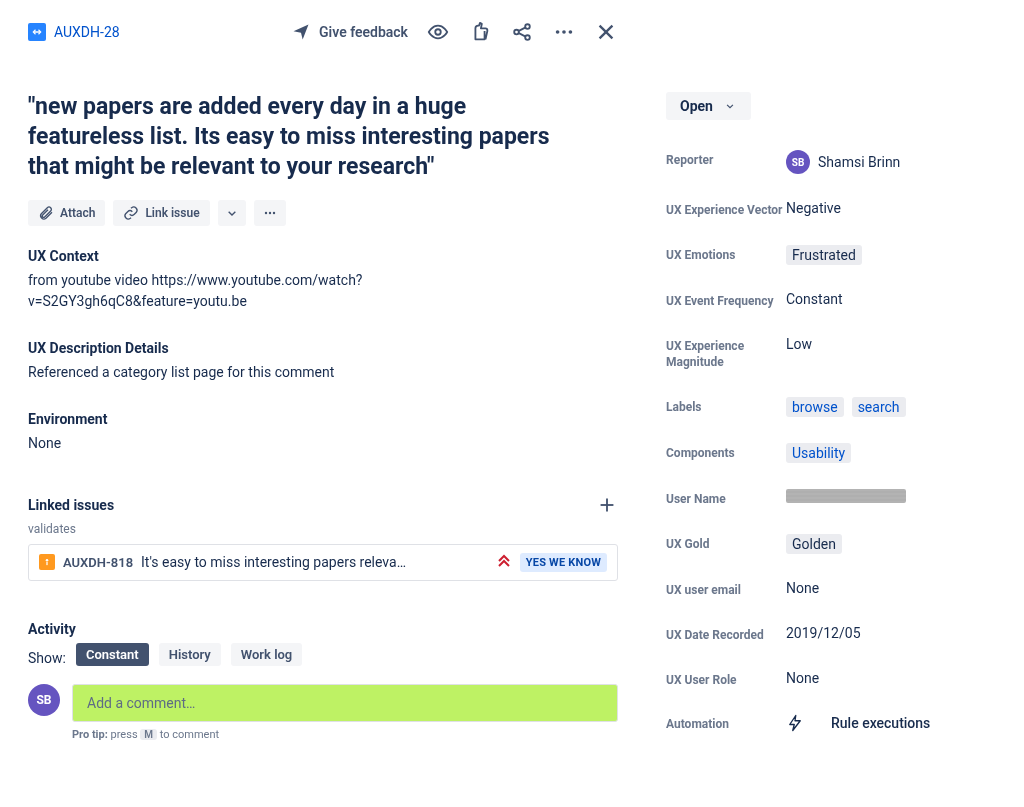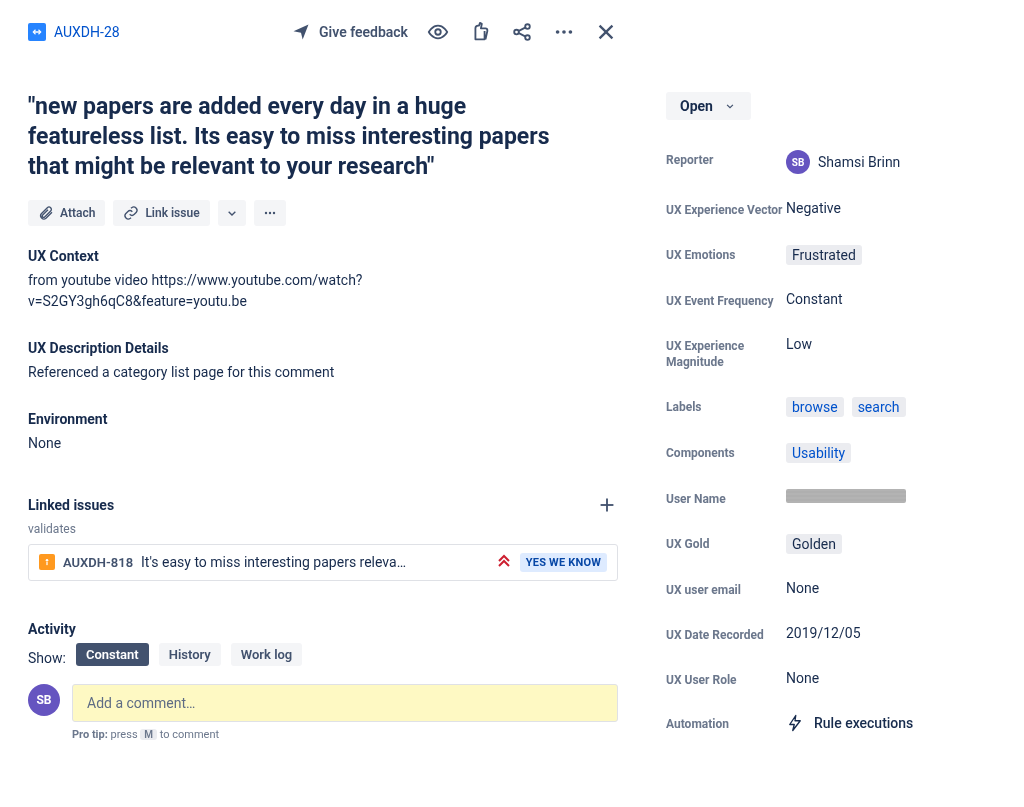--- a/index.html
+++ b/index.html
@@ -73,21 +73,21 @@
   .tab.active { background:#42526E; color:#fff; }
 
   .comment-row { display:flex; gap:12px; margin-top:18px; align-items:flex-start; }
   .avatar {
     width:32px; height:32px; border-radius:50%; background:#6554C0; color:#fff;
     display:flex; align-items:center; justify-content:center; font-size:12px; font-weight:700;
     flex-shrink:0;
   }
   .comment-input {
     flex:1; border:1px solid #DFE1E6; border-radius:3px; padding:10px 14px;
-    color:#5E6C84; font-size:14px; background:#fef9c3;
+    color:#5E6C84; font-size:14px; background:#bef264;
   }
   .protip { font-size: 11px; color:#6B778C; margin-top:6px; margin-left:44px; }
   .protip b { font-weight:700; }
   .kbd { background:#EBECF0; border-radius:3px; padding:0 4px; font-weight:600; font-size:10px; }
 
   
   .status-btn {
     background:#F4F5F7; border-radius:3px; padding:6px 14px 6px 14px;
     display:inline-flex; align-items:center; gap:10px; font-weight:700;
     color:#172B4D; font-size:14px; cursor:pointer; margin-bottom: 30px;
@@ -100,21 +100,21 @@
   .tag { background:#EBECF0; border-radius:3px; padding:2px 6px; font-size:14px; color:#172B4D; }
   .tag.blue { color:#0052CC; }
   .avatar-sm {
     width:24px; height:24px; border-radius:50%; background:#6554C0; color:#fff;
     display:inline-flex; align-items:center; justify-content:center; font-size:10px; font-weight:700;
   }
   .redacted {
     background: repeating-linear-gradient(0deg,#B3B3B3,#B3B3B3 2px,#AFAFAF 2px,#AFAFAF 4px);
     height:14px; width:120px; border-radius:2px;
   }
-  .rule-exec { display:flex; align-items:center; gap:10px; font-size:14px; color:#172B4D; font-weight:500;}
+  .rule-exec { display:flex; align-items:center; gap:27px; font-size:14px; color:#172B4D; font-weight:500;}
   .rule-exec svg { width:18px; height:18px; }
 </style>
 </head>
 <body>
 
 <div class="wrap">
   <div class="left">
 
     <div class="topbar">
       <div class="crumb">

